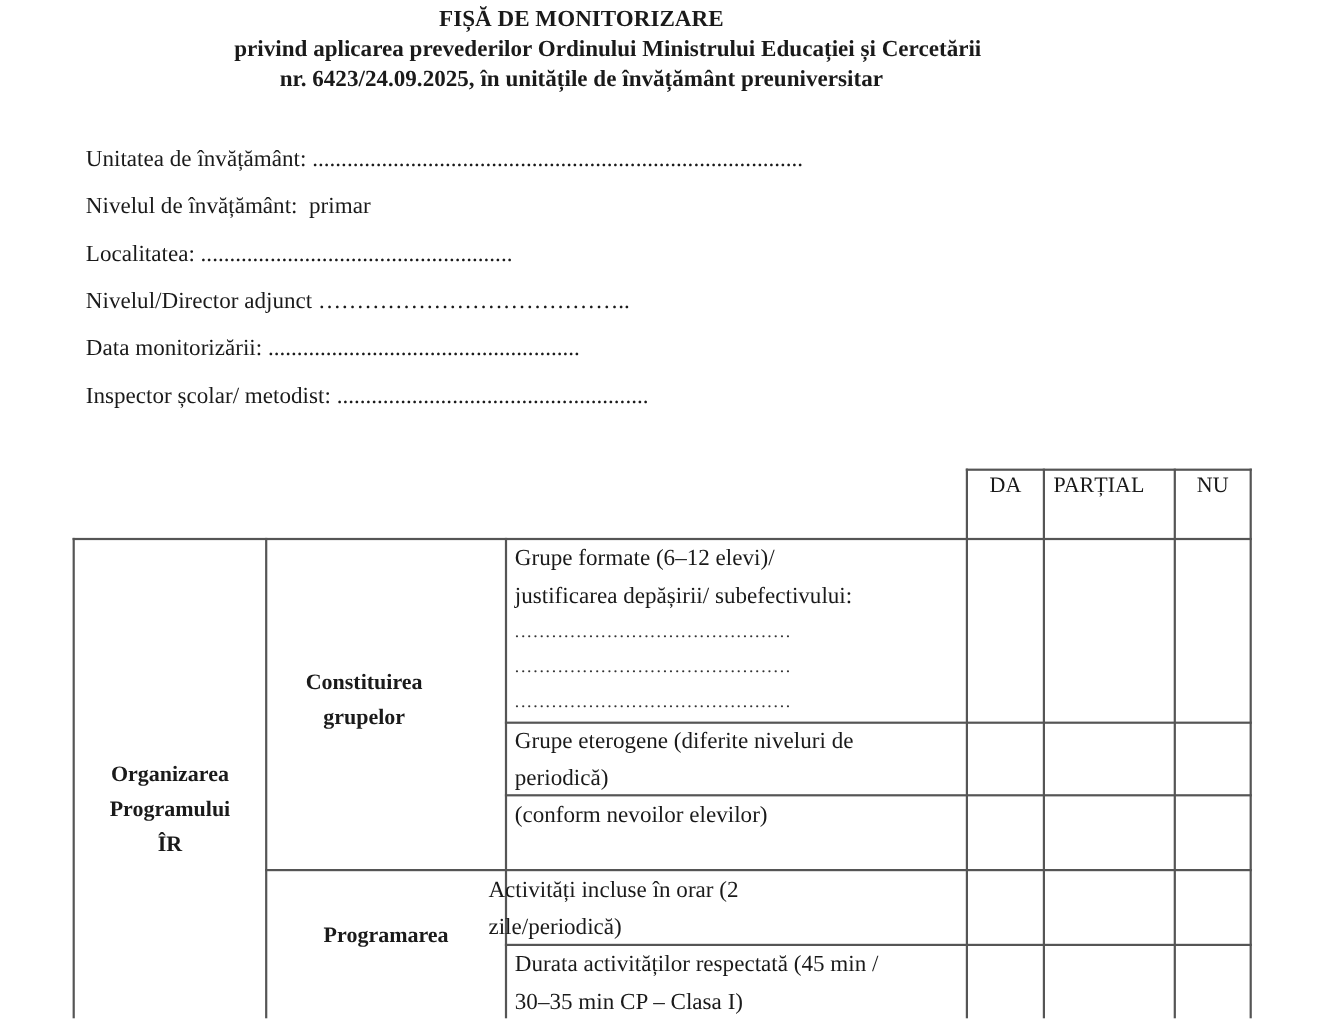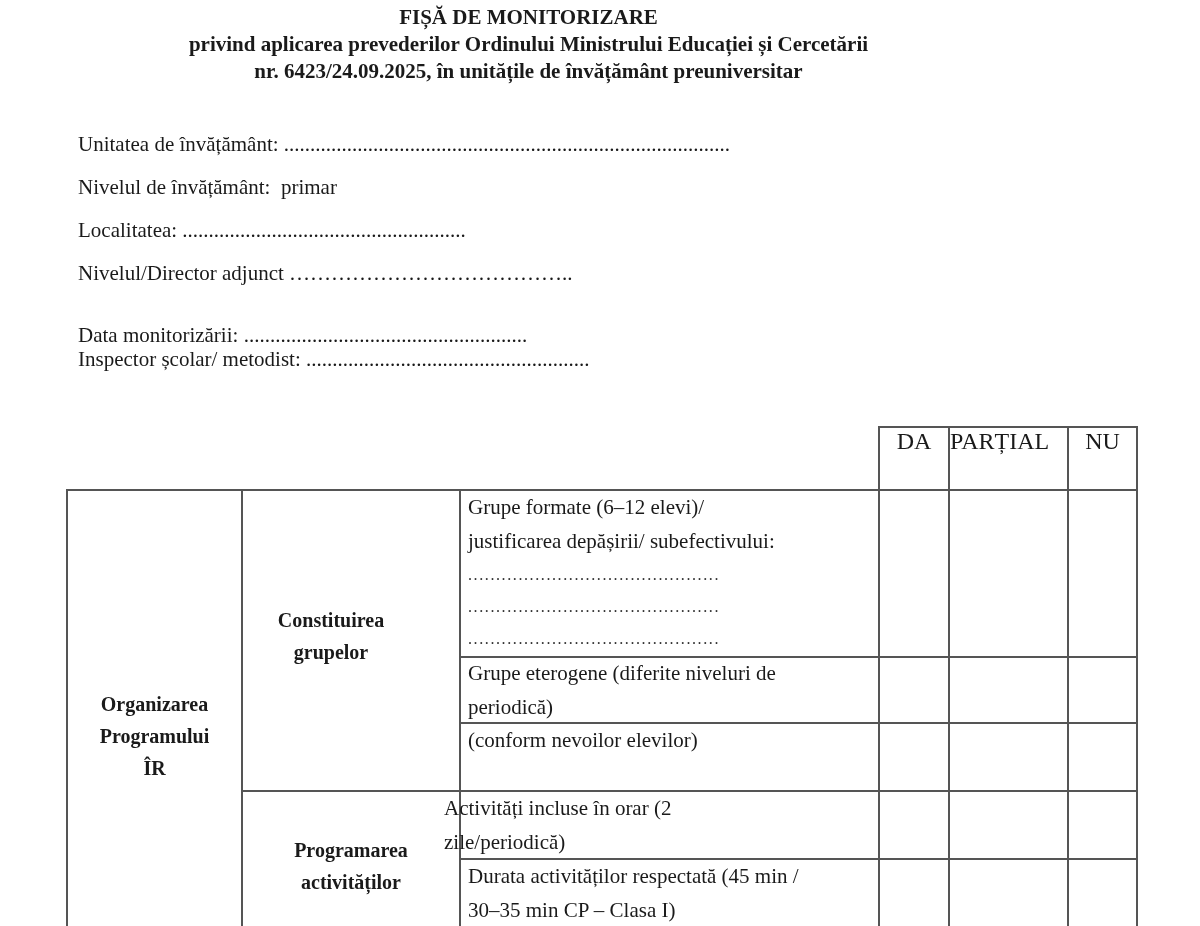--- a/index.html
+++ b/index.html
@@ -1,30 +1,30 @@
 <!DOCTYPE html>
 <html><head>
 <meta charset="utf-8">
 <style>
   html, body { margin:0; padding:0; background:#ffffff; }
   body { width:1200px; height:926px; overflow:hidden; position:relative; color:#1a1a1a;
          font-family:"Liberation Serif", "DejaVu Serif", serif; }
   .title { position:absolute; left:0; width:1057px; text-align:center; font-weight:bold;
            font-size:21px; line-height:26px; }
   .t1 { top:4px; }
-  .t2 { top:31px; }
+  .t2 { top:31px;margin-left:24px; }
   .t3 { top:58px; }
   .field { position:absolute; left:78px; font-size:21px; line-height:26px; white-space:nowrap; }
   .dots { letter-spacing:0px; }
   .line { position:absolute; background:#555; }
   .h { height:2px; }
   .v { width:2px; }
   .cell-text { position:absolute; font-size:21px; line-height:34px; }
   .bold-c { position:absolute; font-weight:bold; font-size:20px; line-height:32px; text-align:center; }
-  .hdr { position:absolute; font-size:24px; line-height:26px; text-align:center; top:428px; }
+  .hdr { position:absolute; font-size:20px; line-height:26px; text-align:center; top:428px; }
   .dotrow { position:absolute; left:468px; font-size:16px; letter-spacing:1.6px; color:#333; }
 </style>
 </head>
 <body>
 
 <div class="title t1">FIȘĂ DE MONITORIZARE</div>
 <div class="title t2">privind aplicarea prevederilor Ordinului Ministrului Educației și Cercetării</div>
 <div class="title t3">nr. 6423/24.09.2025, în unitățile de învățământ preuniversitar</div>
 
 <div class="field" style="top:131px;">
@@ -36,21 +36,21 @@
   <span>primar</span>
 </div>
 <div class="field" style="top:217px;">
   <span>Localitatea:</span>
   <span class="dots">......................................................</span>
 </div>
 <div class="field" style="top:260px;">
   <span>Nivelul/Director adjunct</span>
   <span class="dots">…………………………………..</span>
 </div>
-<div class="field" style="top:303px;margin-top:19px;">
+<div class="field" style="top:303px;">
   <span>Data monitorizării:</span>
   <span class="dots">......................................................</span>
 </div>
 <div class="field" style="top:346px;">
   <span>Inspector școlar/ metodist:</span>
   <span class="dots">......................................................</span>
 </div>
 
 <div>
 
@@ -81,21 +81,20 @@
   <div>Programului</div>
   <div>ÎR</div>
 </div>
 
 <div class="bold-c" style="left:243px; width:176px; top:604px;">
   <div>Constituirea</div>
   <div>grupelor</div>
 </div>
 <div class="bold-c" style="left:243px; width:216px; top:834px;">
   <div>Programarea</div>
-  <div>activităților</div>
 </div>
 
 <div class="cell-text" style="left:468px; top:490px;">
   <div>Grupe formate (6–12 elevi)/</div>
   <div>justificarea depășirii/ subefectivului:</div>
 </div>
 <div class="dotrow" style="top:566px;">.............................................</div>
 <div class="dotrow" style="top:598px;">.............................................</div>
 <div class="dotrow" style="top:630px;">.............................................</div>
 

